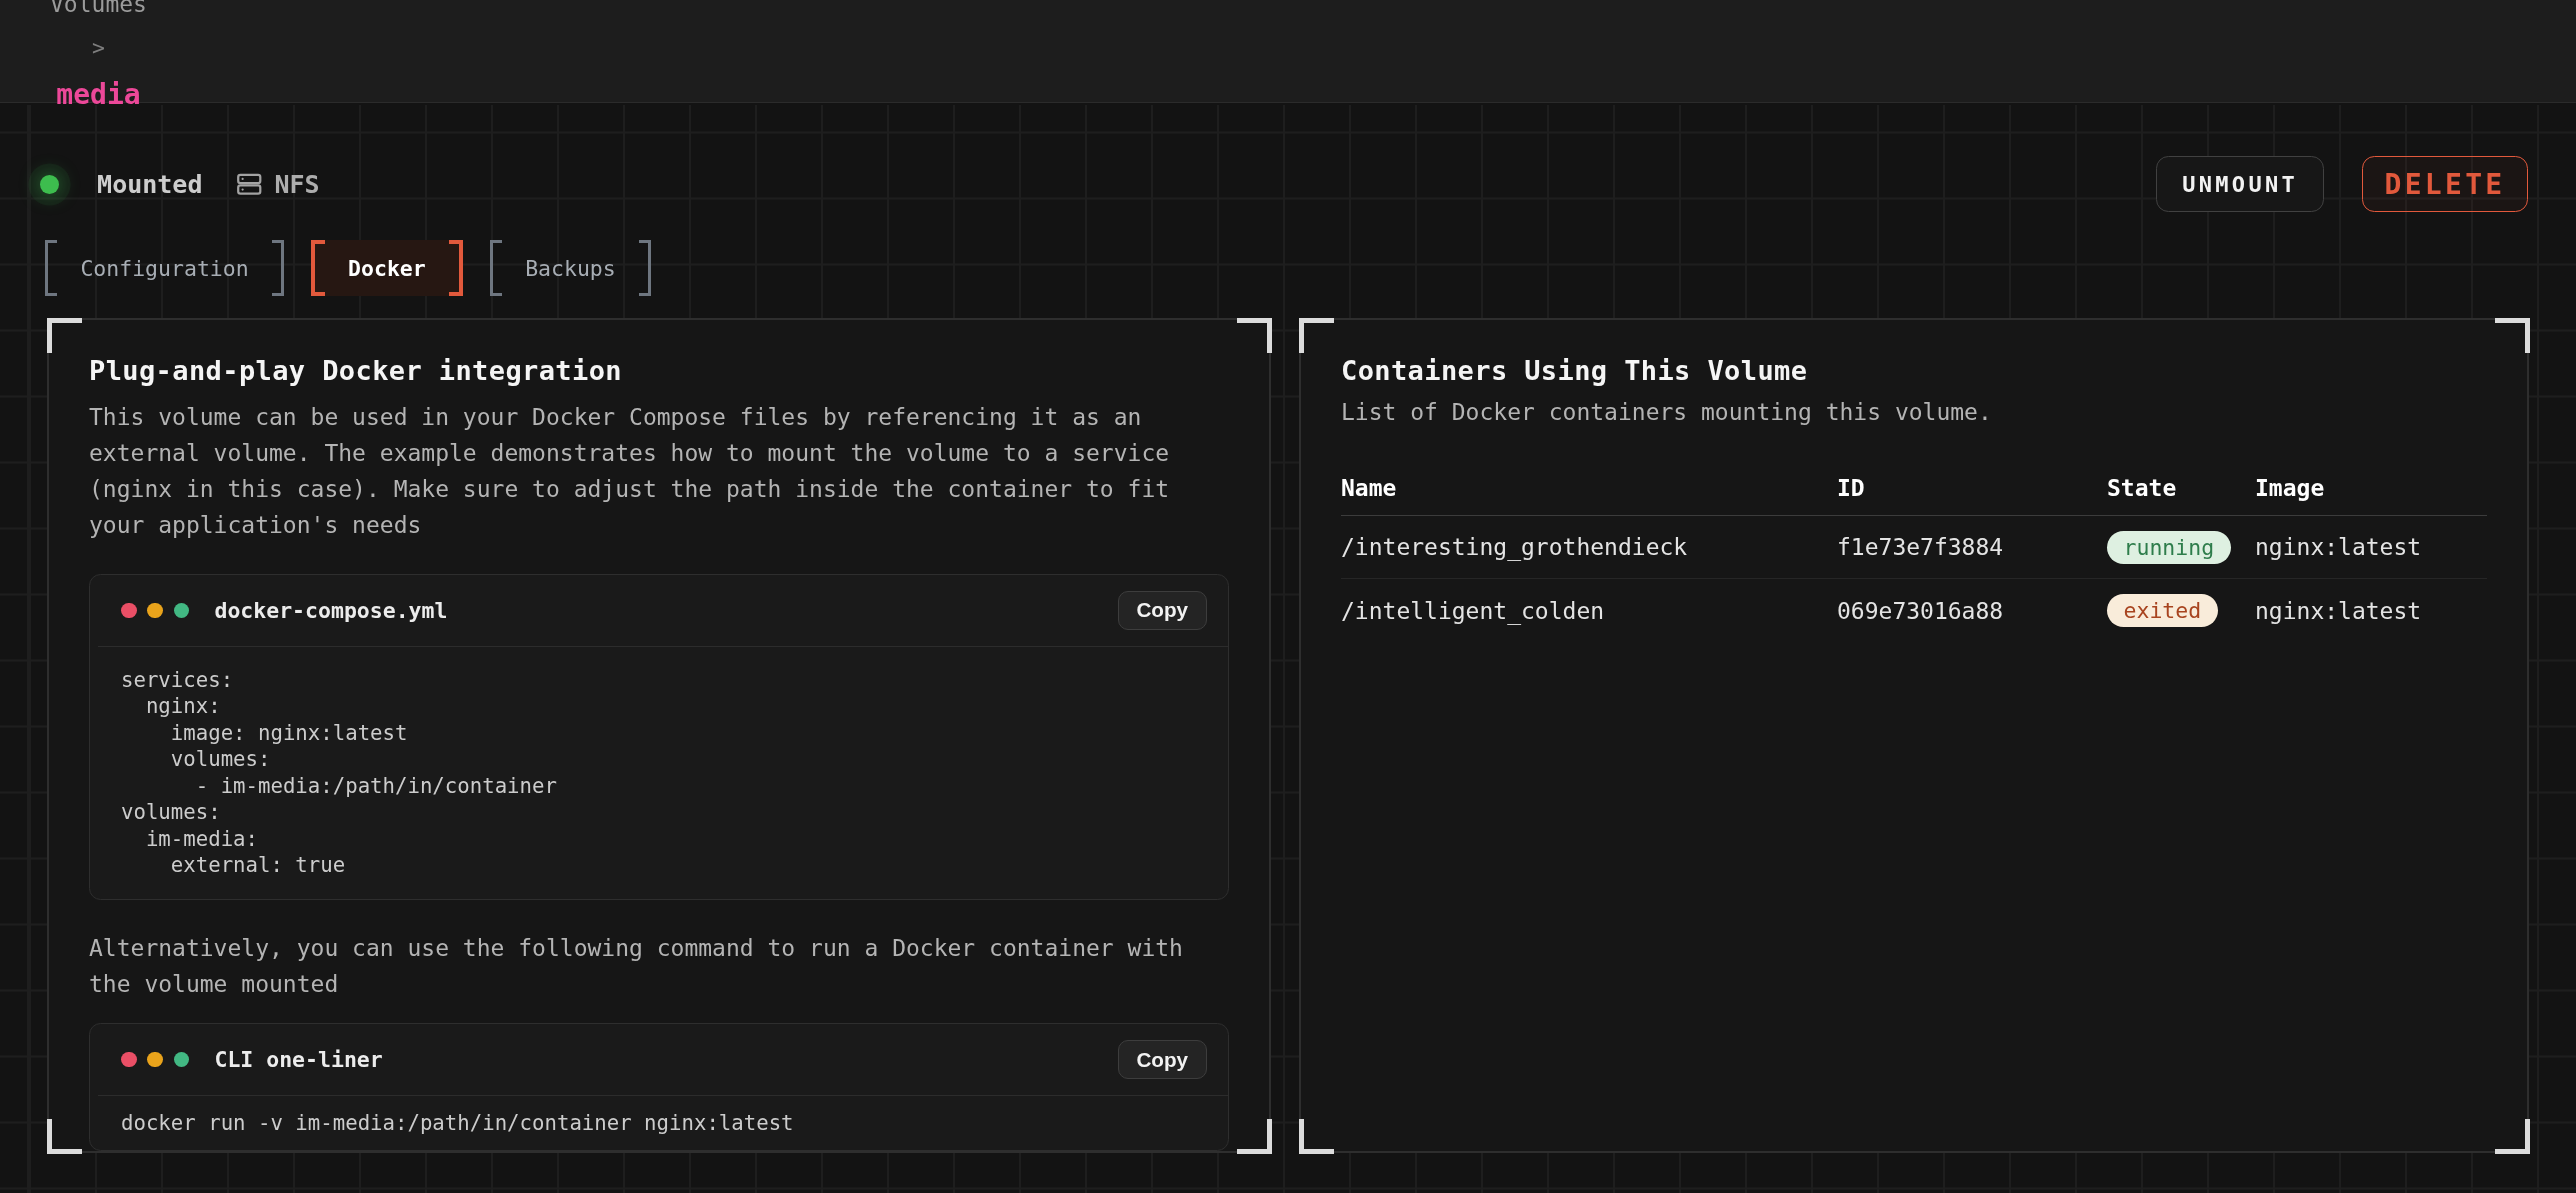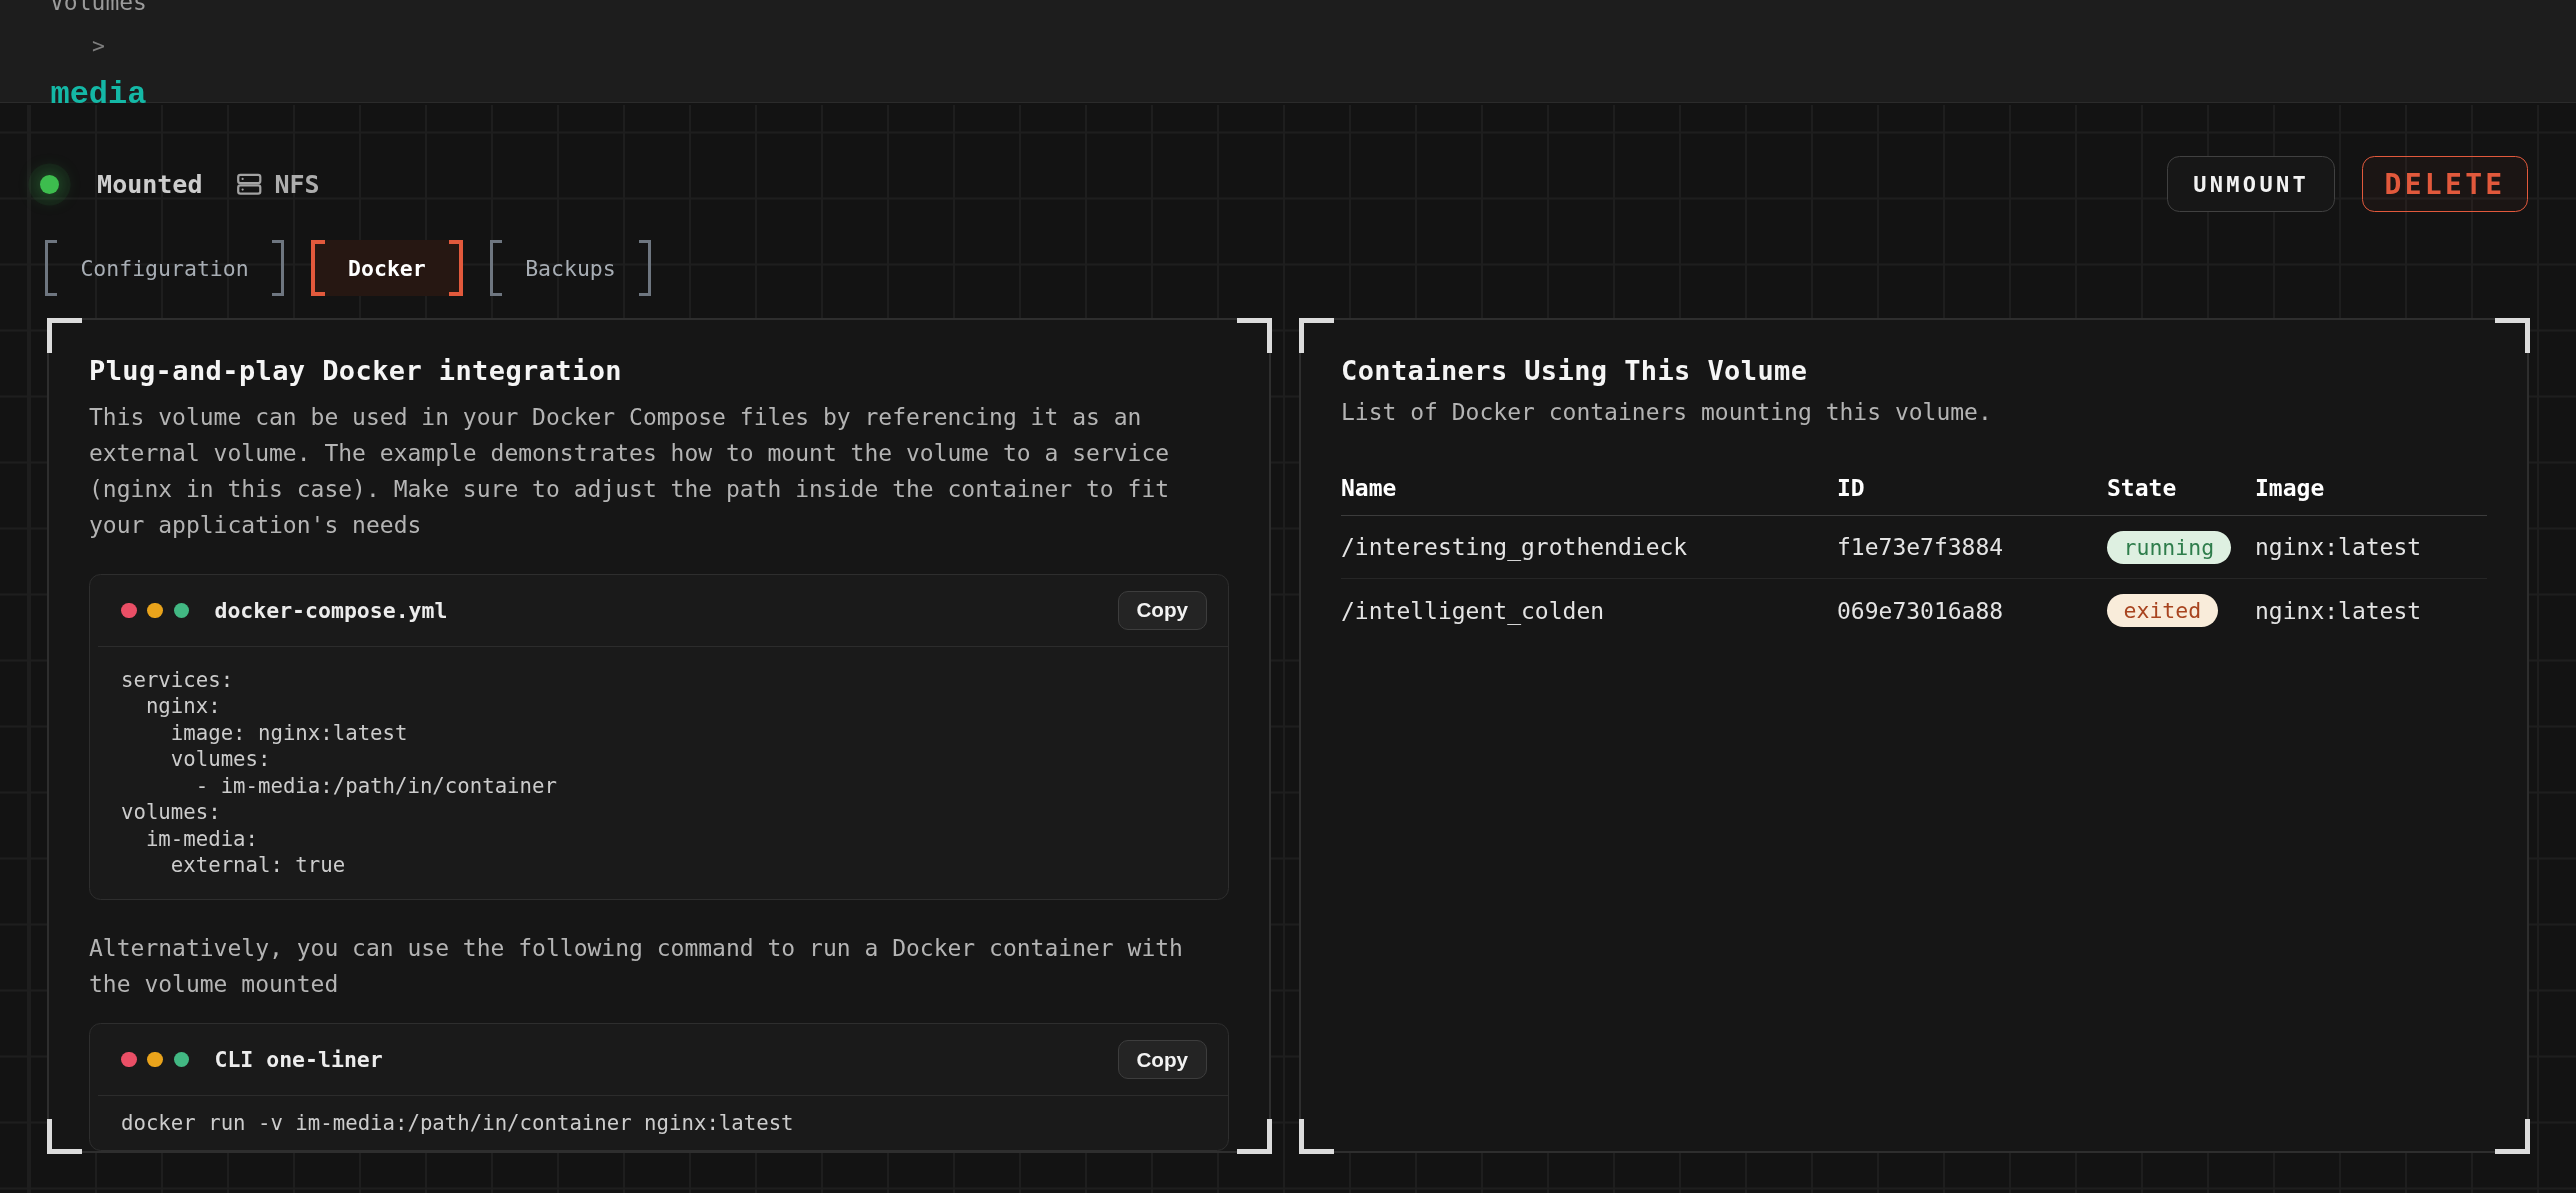--- a/index.html
+++ b/index.html
@@ -17,21 +17,21 @@
     position: absolute; top: 0; left: 0; right: 0; height: 103px;
     background: #1d1d1d;
     border-bottom: 1.7px solid #2b2b2b;
     display: flex; align-items: center; justify-content: space-between;
     padding: 0 48px 0 50px;
     z-index: 5;
   }
   .crumbs { display: flex; align-items: center; gap: 18px; font-size: 23px; flex-direction: column; }
   .crumb-parent { color: #9b9b9b; }
   .crumb-sep { color: #7d7d7d; font-size: 21.5px; }
-  .crumb-current { color: #14b8a6; font-weight: bold; font-size: 32px; font-family: Liberation Mono, monospace; }
+  .crumb-current { color: #ec4899; font-weight: bold; font-size: 28px; }
   .topbar-right { display: flex; align-items: center; gap: 30px; }
   .welcome { font-size: 23px; color: #9b9b9b; }
   .welcome .user { color: var(--accent, #e2593c); }
   .btn-logout {
     background: #202020; border: 1.7px solid #3b3b3b; border-radius: 10px;
     color: #ffffff; font-family: inherit; font-weight: bold; font-size: 21.5px;
     letter-spacing: 2.5px; padding: 12.4px 20.7px; cursor: pointer;
   }
 
   
@@ -52,21 +52,21 @@
   .dot-mounted {
     width: 19px; height: 19px; border-radius: 50%;
     background: var(--green, #3dbd4e);
     box-shadow: 0 0 0 11.6px rgba(61,189,78,0.07), 0 0 18px 3.3px rgba(61,189,78,0.35);
     margin-right: 1.7px;
   }
   .lbl-mounted { font-size: 25px; font-weight: bold; color: #cdcdcd; margin-left: 24px; }
   .nfs-wrap { display: flex; align-items: center; gap: 11.6px; margin-left: 21.5px; }
   .nfs-icon { width: 26.5px; height: 26.5px; display: block; }
   .lbl-nfs { font-size: 25px; font-weight: bold; color: #adadad; }
-  .status-actions { display: flex; gap: 27px; }
+  .status-actions { display: flex; gap: 38px; }
   .btn-unmount {
     background: #171717; border: 1.7px solid #414141; border-radius: 12.4px;
     color: #f2f2f2; font-family: inherit; font-weight: bold; font-size: 22px;
     letter-spacing: 3.3px; padding: 0 25px; height: 56px; cursor: pointer;
   }
   .btn-delete {
     background: rgba(226,89,60,0.04); border: 1.7px solid var(--accent, #e2593c);
     border-radius: 12.4px; color: var(--accent, #e2593c); font-family: inherit;
     font-weight: bold; font-size: 28px; letter-spacing: 3.3px;
     padding: 0 21.5px; height: 56px; cursor: pointer;

